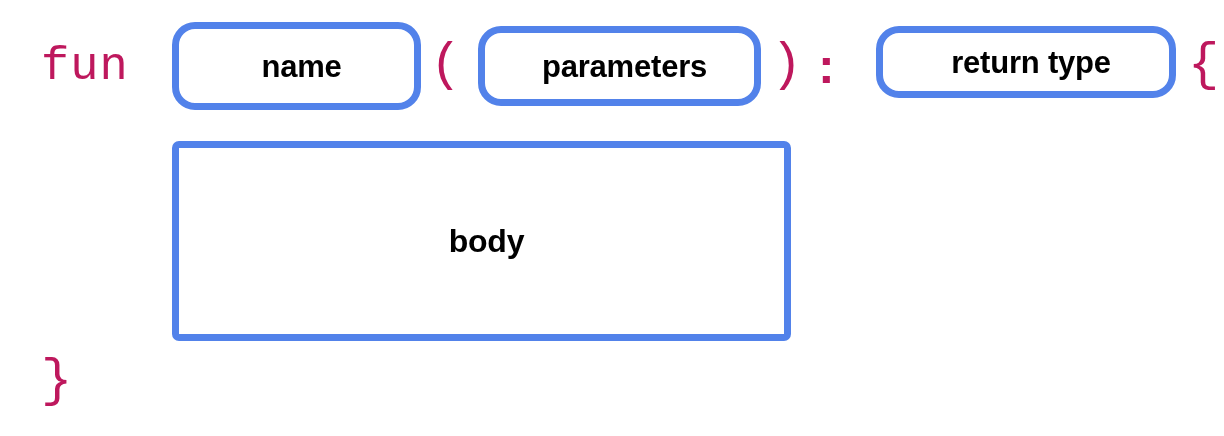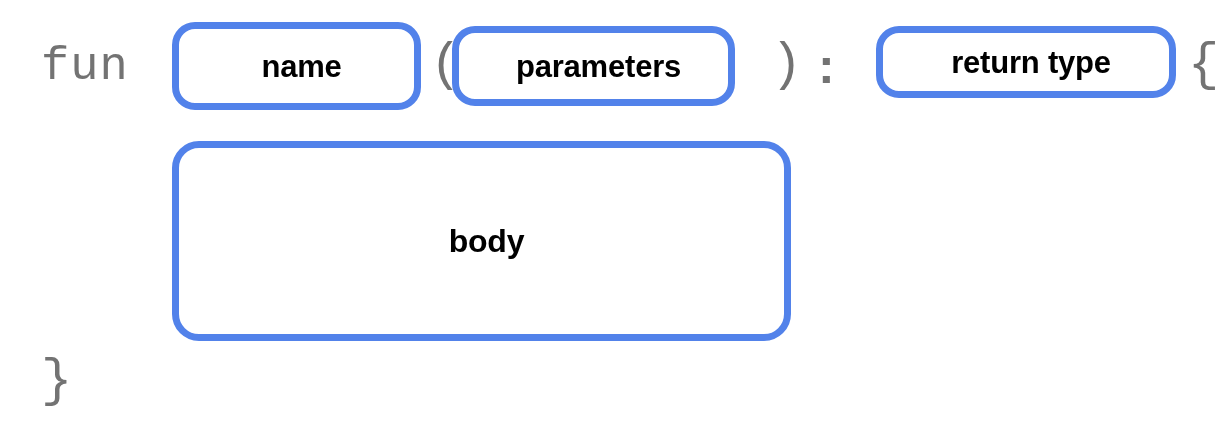--- a/index.html
+++ b/index.html
@@ -16,21 +16,21 @@
     background: #ffffff;
     overflow: hidden;
     font-family: "Liberation Sans", sans-serif;
     -webkit-font-smoothing: antialiased;
   }
 
   
   .code-token {
     position: absolute;
     font-family: "Liberation Mono", "DejaVu Sans Mono", monospace;
-    color: #737373;
+    color: #be185d;
     font-weight: 400;
     white-space: pre;
     line-height: 1;
     user-select: none;
   }
 
   #kw-fun {
     left: 41px;
     top: 43px;
     font-size: 47px;
@@ -94,39 +94,39 @@
   }
 
   #slot-name {
     left: 172px;
     top: 22px;
     width: 249px;
     height: 88px;
   }
 
   #slot-parameters {
-    left: 452px;
+    left: 478px;
     top: 26px;
     width: 283px;
     height: 80px;
   }
 
   #slot-return-type {
     left: 876px;
     top: 26px;
     width: 300px;
     height: 72px;
   }
 
   #slot-body {
     left: 172px;
     top: 141px;
     width: 619px;
     height: 200px;
-    border-radius: 27px;
+    border-radius: 7px;
   }
 
   #slot-body .slot-label {
     font-size: 32px;
   }
 </style>
 </head>
 <body>
 
 <div id="canvas">

